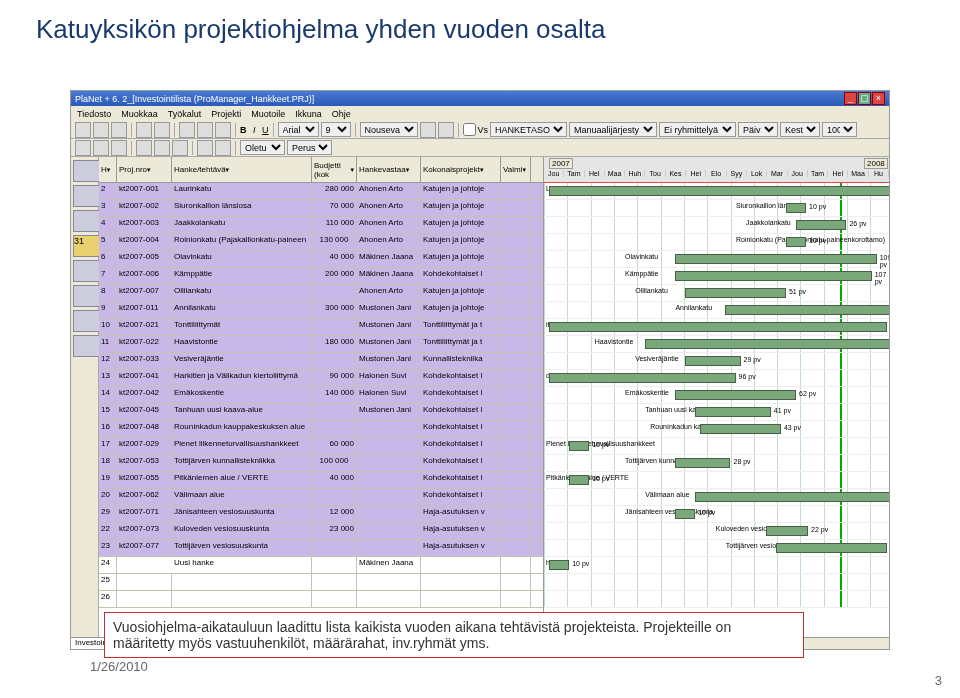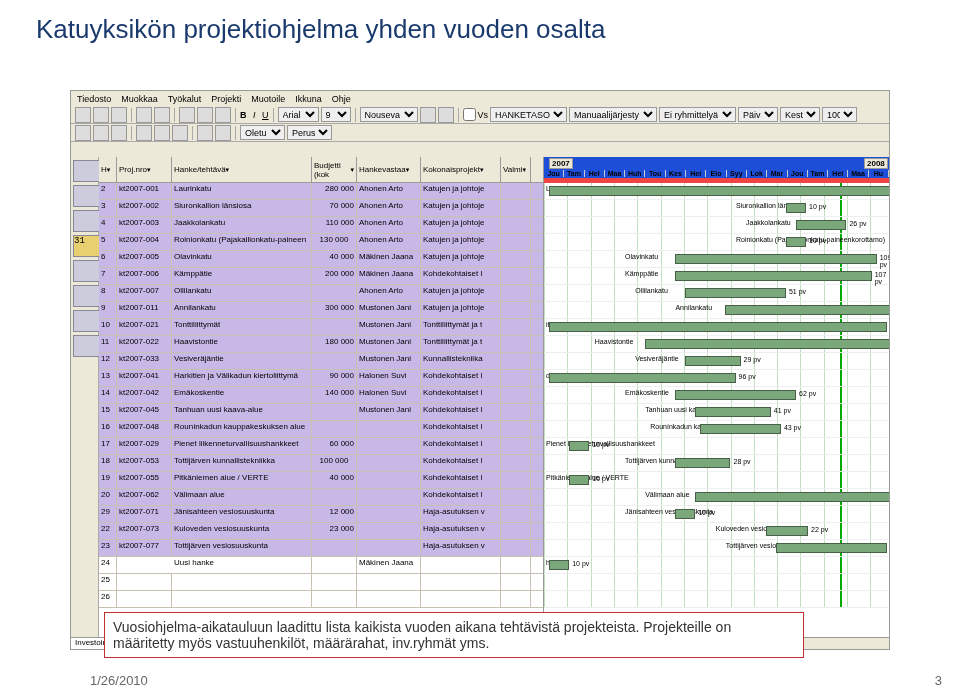--- a/index.html
+++ b/index.html
@@ -8,53 +8,61 @@
 .app-frame{position:absolute;left:70px;top:90px;width:820px;height:560px;border:1px solid #999;background:#ece9d8;font-size:9px;}
 .titlebar{background:linear-gradient(#4a7ad4,#2a5ab8);height:15px;color:#fff;padding:1px 4px;display:flex;align-items:center;justify-content:space-between;}
 .titlebar .wc{display:flex;gap:1px;}
 .titlebar .wc span{width:13px;height:13px;background:#d44;border:1px solid #800;display:inline-block;text-align:center;line-height:11px;font-size:9px;}
 .menubar{background:#ece9d8;height:15px;display:flex;gap:10px;padding:1px 6px;font-size:9px;align-items:center;}
 .toolbar{background:#ece9d8;height:18px;border-bottom:1px solid #aaa;display:flex;gap:2px;padding:1px 4px;align-items:center;font-size:9px;}
 .toolbar .tb{width:16px;height:16px;background:#ddd;border:1px solid #999;}
 .toolbar .sep{width:1px;height:14px;background:#aaa;margin:0 2px;}
 .toolbar select,.toolbar input{font-size:9px;height:15px;border:1px solid #999;}
 .left-icons{position:absolute;left:0;top:66px;width:28px;bottom:12px;background:#ece9d8;border-right:1px solid #aaa;display:flex;flex-direction:column;gap:3px;padding:3px 2px;}
-.left-icons .ic{width:35px;height:22px;background:#ccd;border:1px solid #889;font-family:Liberation Mono, monospace;}
+.left-icons .ic{width:35px;height:22px;background:#ccd;border:1px solid #889;}
 .content{position:absolute;left:28px;top:66px;right:0;bottom:12px;display:flex;background:#fff;}
 .grid-area{width:445px;border-right:1px solid #999;overflow:hidden;}
 .gantt-area{flex:1;overflow:hidden;position:relative;background:#fff;}
 .colhdr{display:flex;background:#ece9d8;border-bottom:1px solid #999;height:26px;}
 .colhdr .ch{border-right:1px solid #999;padding:2px;font-size:8px;display:flex;align-items:center;}
 .grid-body{}
 .row{display:flex;height:17px;border-bottom:1px solid #c8c0b0;}
 .row.purple{background:#c8b8e8;}
 .cell{border-right:1px solid #c8c0b0;padding:1px 2px;font-size:8px;overflow:hidden;white-space:nowrap;}
-.timehdr{height:26px;background:#1d4ed8;border-bottom:5px solid #ef4444;position:relative;font-weight:bold;}
+.timehdr{height:26px;background:#e5e5e5;border-bottom:1px solid #ef4444;position:relative;}
 .timehdr .yr{position:absolute;top:1px;font-size:8px;background:#ece9d8;padding:0 2px;border:1px solid #999;}
 .timehdr .months{position:absolute;top:13px;left:0;right:0;display:flex;}
 .timehdr .mo{flex:1;font-size:7px;text-align:center;border-right:1px solid #ccc;}
 .gantt-body{position:relative;}
 .gline{position:absolute;top:0;bottom:0;width:1px;background:#c0e0c0;}
 .gline.now{background:#0a0;width:2px;}
 .grow{height:17px;position:relative;border-bottom:1px solid #eee;}
 .bar{position:absolute;height:10px;top:3px;background:#7aa87a;border:1px solid #486048;}
 .bar-label{position:absolute;font-size:7px;top:2px;white-space:nowrap;}
 .dur{position:absolute;font-size:7px;top:3px;right:2px;}
 .bottom-tabs{position:absolute;left:0;bottom:0;right:0;height:12px;background:#ece9d8;border-top:1px solid #999;display:flex;font-size:8px;}
 .bottom-tabs .bt{border-right:1px solid #999;padding:0 4px;background:#ddd;}
 .callout{position:absolute;left:104px;bottom:40px;width:700px;background:#fff;border:1px solid #c03030;padding:6px 8px;font-size:14px;color:#333;z-index:10;}
-.footer{position:absolute;left:90px;bottom:10px;font-size:13px;color:#666;}
+.footer{position:absolute;left:90px;bottom:24px;font-size:13px;color:#666;}
 .pagenum{position:absolute;right:18px;bottom:10px;font-size:13px;color:#666;}
 </style>
 </head>
 <body>
 
 <div class="slide-title">Katuyksikön projektiohjelma yhden vuoden osalta</div>
 
 <div class="app-frame">
+  <div class="titlebar">
+    <span>PlaNet + 6. 2_[Investointilista (ProManager_Hankkeet.PRJ)]</span>
+    <div class="wc">
+      <span>_</span>
+      <span style="background:#6a8">▢</span>
+      <span>×</span>
+    </div>
+  </div>
   <div class="menubar" id="menubar">
       <span>Tiedosto</span>
       <span>Muokkaa</span>
       <span>Työkalut</span>
       <span>Projekti</span>
       <span>Muotoile</span>
       <span>Ikkuna</span>
       <span>Ohje</span>
     </div>
   <div class="toolbar">

